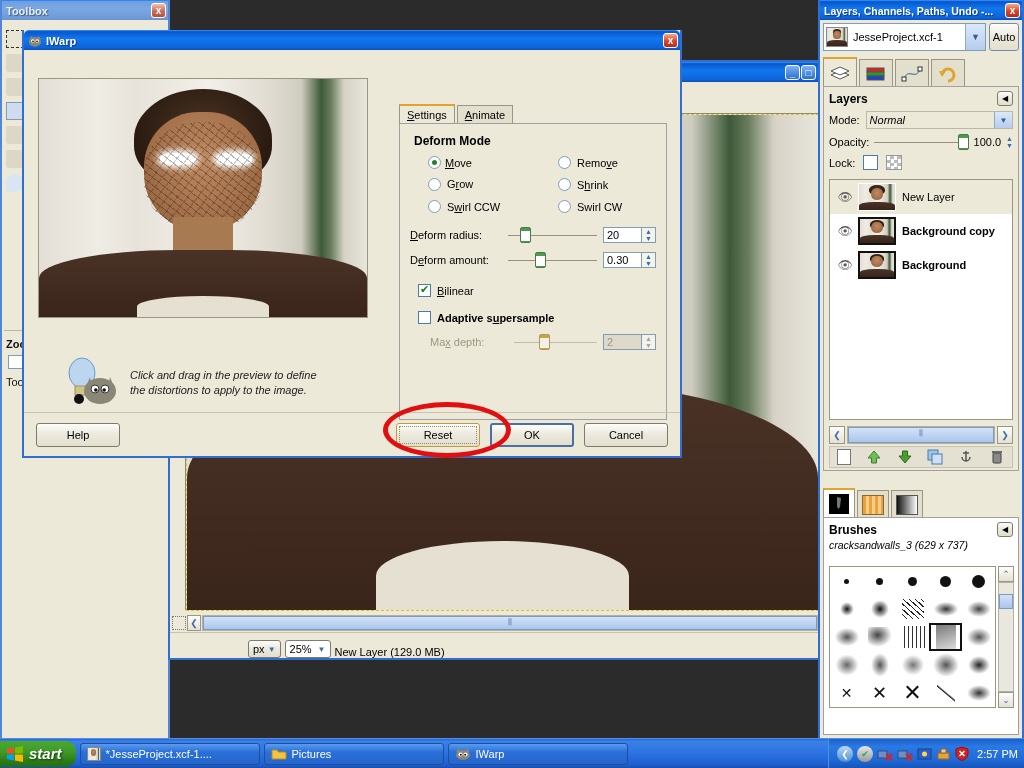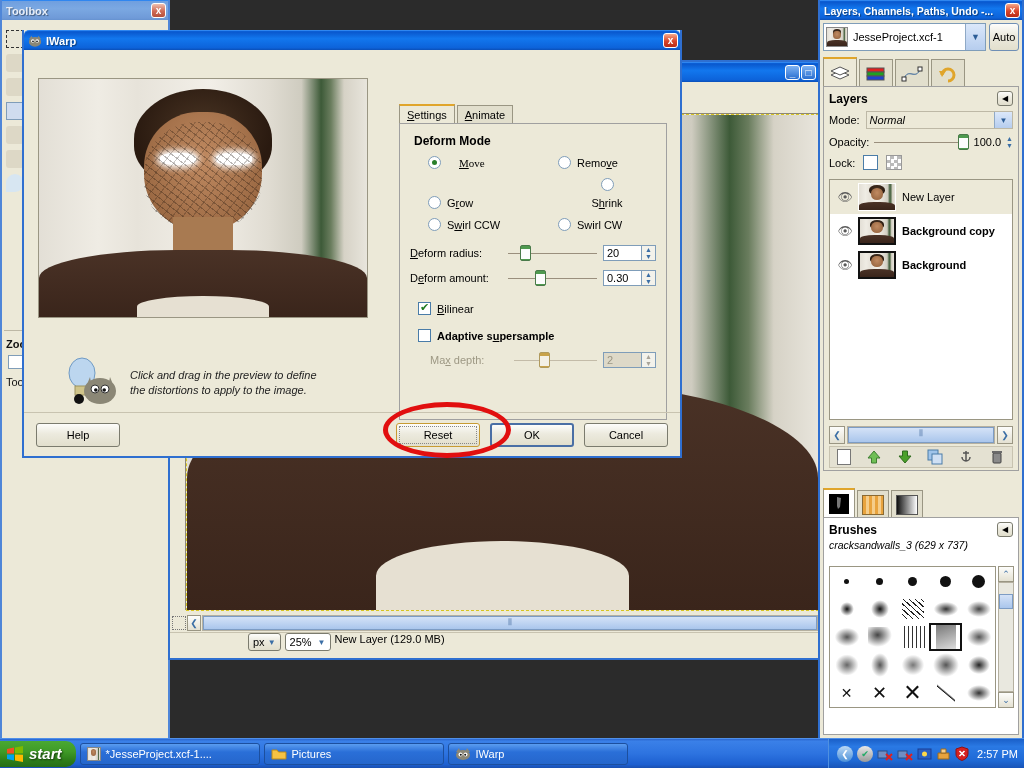--- a/index.html
+++ b/index.html
@@ -188,21 +188,21 @@
     </div>
 
     <div style="position:absolute; left:0; bottom:26px; right:0; height:18px; display:flex; align-items:center; gap:1px; background:#ece9d8;">
       <div style="width:14px;height:14px;margin-left:2px;border:1px dotted #777;"></div>
       <div class="sbtn" style="width:14px;height:16px;">❮</div>
       <div class="sbar" style="flex:1;height:16px;position:relative;">
         <div class="sthumb" style="position:absolute;left:0;top:0;bottom:0;width:100%;text-align:center;color:#5b7fae;font-size:9px;">⦀</div>
       </div>
     </div>
 
-    <div style="position:absolute; left:0; bottom:0; right:0; height:26px; display:flex; align-items:flex-start; gap:4px; background:#ece9d8; border-top:1px solid #c8c3b0; padding-left:78px;">
+    <div style="position:absolute; left:0; bottom:0; right:0; height:26px; display:flex; align-items:flex-end; gap:4px; background:#ece9d8; border-top:1px solid #c8c3b0; padding-left:78px;">
       <div class="btn" style="height:18px;padding:0 4px;gap:3px;">
         <span>px</span>
         <span style="color:#3b6ea5;font-size:8px;">▼</span>
       </div>
       <div class="btn" style="height:18px;padding:0 4px;gap:6px;background:#fff;">
         <span>25%</span>
         <span style="color:#3b6ea5;font-size:8px;">▼</span>
       </div>
       <span>New Layer (129.0 MB)</span>
     </div>
@@ -265,33 +265,33 @@
         </div>
         <div style="padding:3px 7px; background:#e2dfcd; border:1px solid #9a9683; border-bottom:none; font-size:11px;">
           <span><u>A</u><span>nimate</span></span>
         </div>
       </div>
       <div class="gtk-frame" style="position:absolute; left:0; top:21px; right:0; bottom:0; padding:8px 10px;">
 
         <div style="font-weight:bold; font-size:12px; margin:2px 0 8px 4px;">Deform Mode</div>
 
         <div style="display:grid; grid-template-columns:130px 1fr; row-gap:9px; padding-left:18px;">
-          <div style="display:flex;align-items:center;gap:18px;font-family:Liberation Serif, serif;">
+          <div style="display:flex;align-items:center;gap:4px;">
             <span class="radio on"></span>
             <span><u>M</u>ove</span>
           </div>
           <div style="display:flex;align-items:center;gap:6px;">
             <span class="radio"></span>
             <span>Remo<u>v</u>e</span>
           </div>
-          <div style="display:flex;align-items:flex-end;gap:6px;">
+          <div style="display:flex;align-items:flex-start;gap:6px;">
             <span class="radio"></span>
             <span>G<u>r</u>ow</span>
           </div>
-          <div style="display:flex;align-items:center;gap:6px;flex-direction:column;">
+          <div style="display:flex;align-items:center;gap:6px;">
             <span class="radio"></span>
             <span>S<u>h</u>rink</span>
           </div>
           <div style="display:flex;align-items:center;gap:6px;">
             <span class="radio"></span>
             <span>S<u>w</u>irl CCW</span>
           </div>
           <div style="display:flex;align-items:center;gap:6px;">
             <span class="radio"></span>
             <span>Swirl CW</span>

